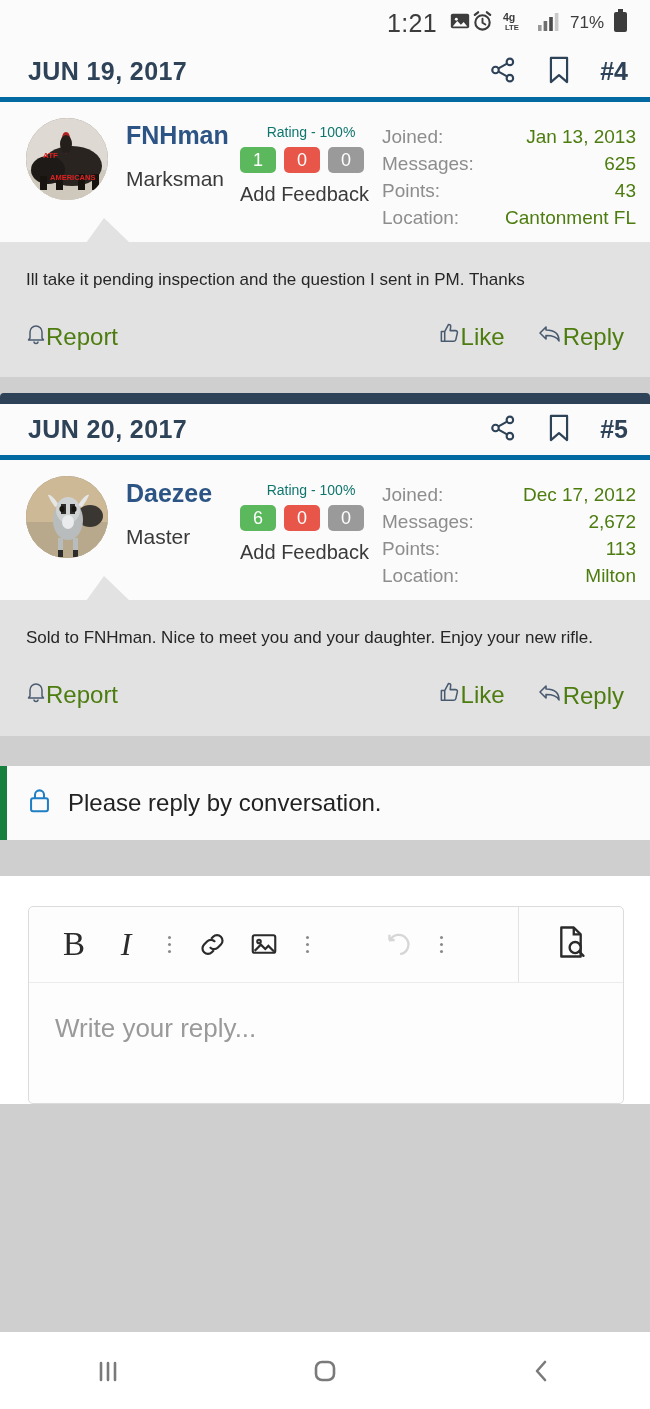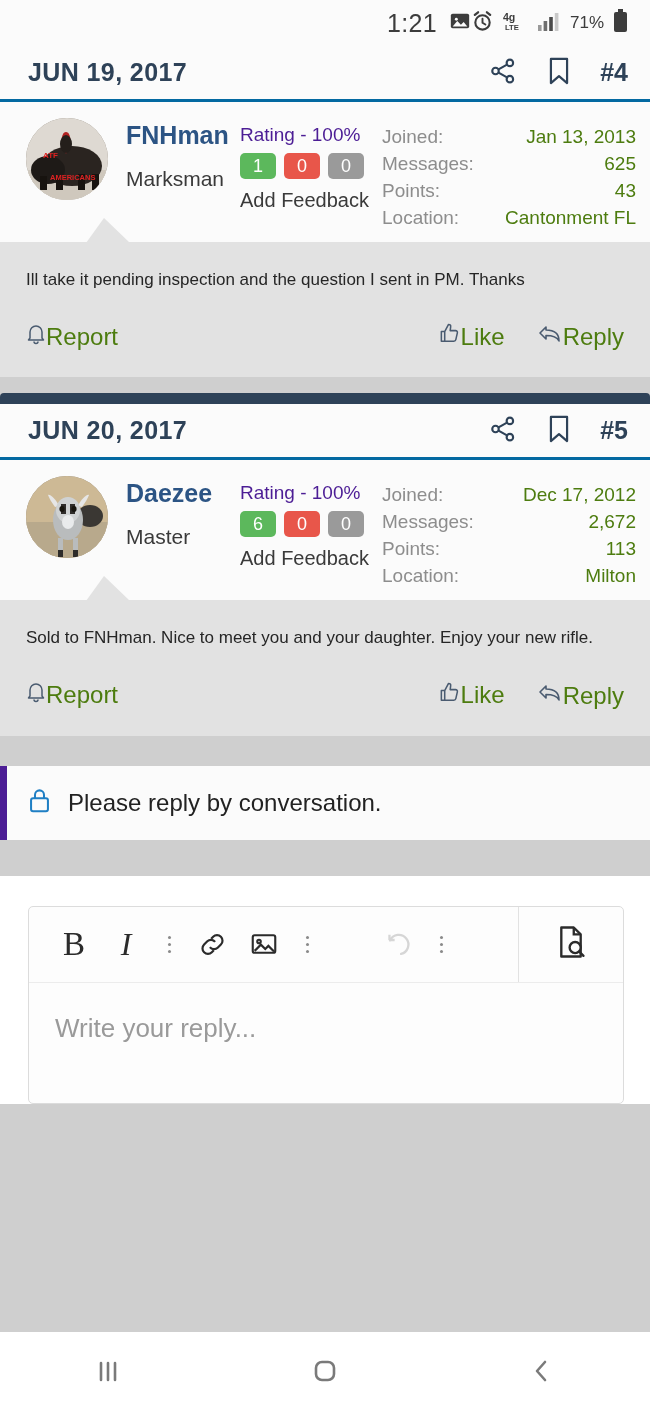--- a/index.html
+++ b/index.html
@@ -20,37 +20,37 @@
   .sb-left { display: flex; align-items: center; gap: 12px; }
   .sb-time { font-size: 25px; color: #3c3c3c; letter-spacing: .3px; }
   .sb-right { display: flex; align-items: center; gap: 9px; }
   .sb-batt-text { font-size: 17px; color: #3c3c3c; }
   .ic { display: block; }
 
   
   .post { background: #fbfbfb; }
   .post-head {
     height: 56px; display: flex; align-items: center; justify-content: space-between;
-    padding: 0 22px 0 28px; border-bottom: 3px solid #0369a1; background: #fbfbfb;
+    padding: 0 22px 0 28px; border-bottom: 5px solid #0369a1; background: #fbfbfb;
   }
   .post-date { font-size: 25px; font-weight: bold; color: #2e4258; letter-spacing: .4px; }
   .head-actions { display: flex; align-items: center; gap: 27px; }
   .post-num { font-size: 25px; font-weight: bold; color: #2e4258; }
 
   .user-row { display: flex; padding: 16px 14px 10px 26px; background: #fbfbfb; position: relative; }
   .avatar {
     width: 82px; height: 82px; border-radius: 50%; overflow: hidden;
     flex: 0 0 82px; background: #8d8579; position: relative;
   }
   .avatar svg { display: block; }
   .u-ident { width: 132px; padding-left: 18px; padding-top: 4px; }
   .u-name { font-size: 25px; font-weight: bold; color: #2c5484; line-height: 1.1; }
   .u-title { font-size: 21px; color: #3a3a3a; margin-top: 17px; }
   .u-rating { width: 142px; padding-top: 6px; }
-  .rating-line { font-size: 19px; color: #4c1d95; white-space: nowrap; }
+  .rating-line { font-size: 14px; color: #0f766e; white-space: nowrap; text-align: center; }
   .badges { display: flex; gap: 8px; margin-top: 7px; }
   .badge {
     min-width: 36px; height: 26px; border-radius: 5px; color: #fff;
     font-size: 18px; display: flex; align-items: center; justify-content: center;
   }
   .badge.pos { background: #5cb85c; }
   .badge.neg { background: #e8564a; }
   .badge.neu { background: #9a9a9a; }
   .addfb { font-size: 20px; color: #3a3a3a; margin-top: 10px; white-space: nowrap; }
   .u-stats { flex: 1; padding-top: 6px; }
@@ -70,21 +70,21 @@
     padding: 30px 2px 26px 0;
   }
   .act { display: flex; align-items: center; font-size: 24px; color: #4d7c0f; }
   .act-right { display: flex; align-items: flex-end; gap: 32px; }
 
   .gap { background: #cfcfcf; }
   .navy-bar { height: 11px; background: #2e4258; border-radius: 4px 4px 0 0; }
 
   
   .notice {
-    background: #fbfbfb; border-left: 7px solid #4c1d95;
+    background: #fbfbfb; border-left: 7px solid #15803d;
     display: flex; align-items: center; gap: 16px;
     padding: 22px 20px; height: 74px;
   }
   .notice-text { font-size: 24px; color: #222; }
 
   
   .editor-area { background: #ffffff; padding: 30px 26px 0 28px; }
   .editor {
     border: 1px solid #dcdcdc; border-radius: 5px; background: #fdfdfd;
     overflow: hidden;

